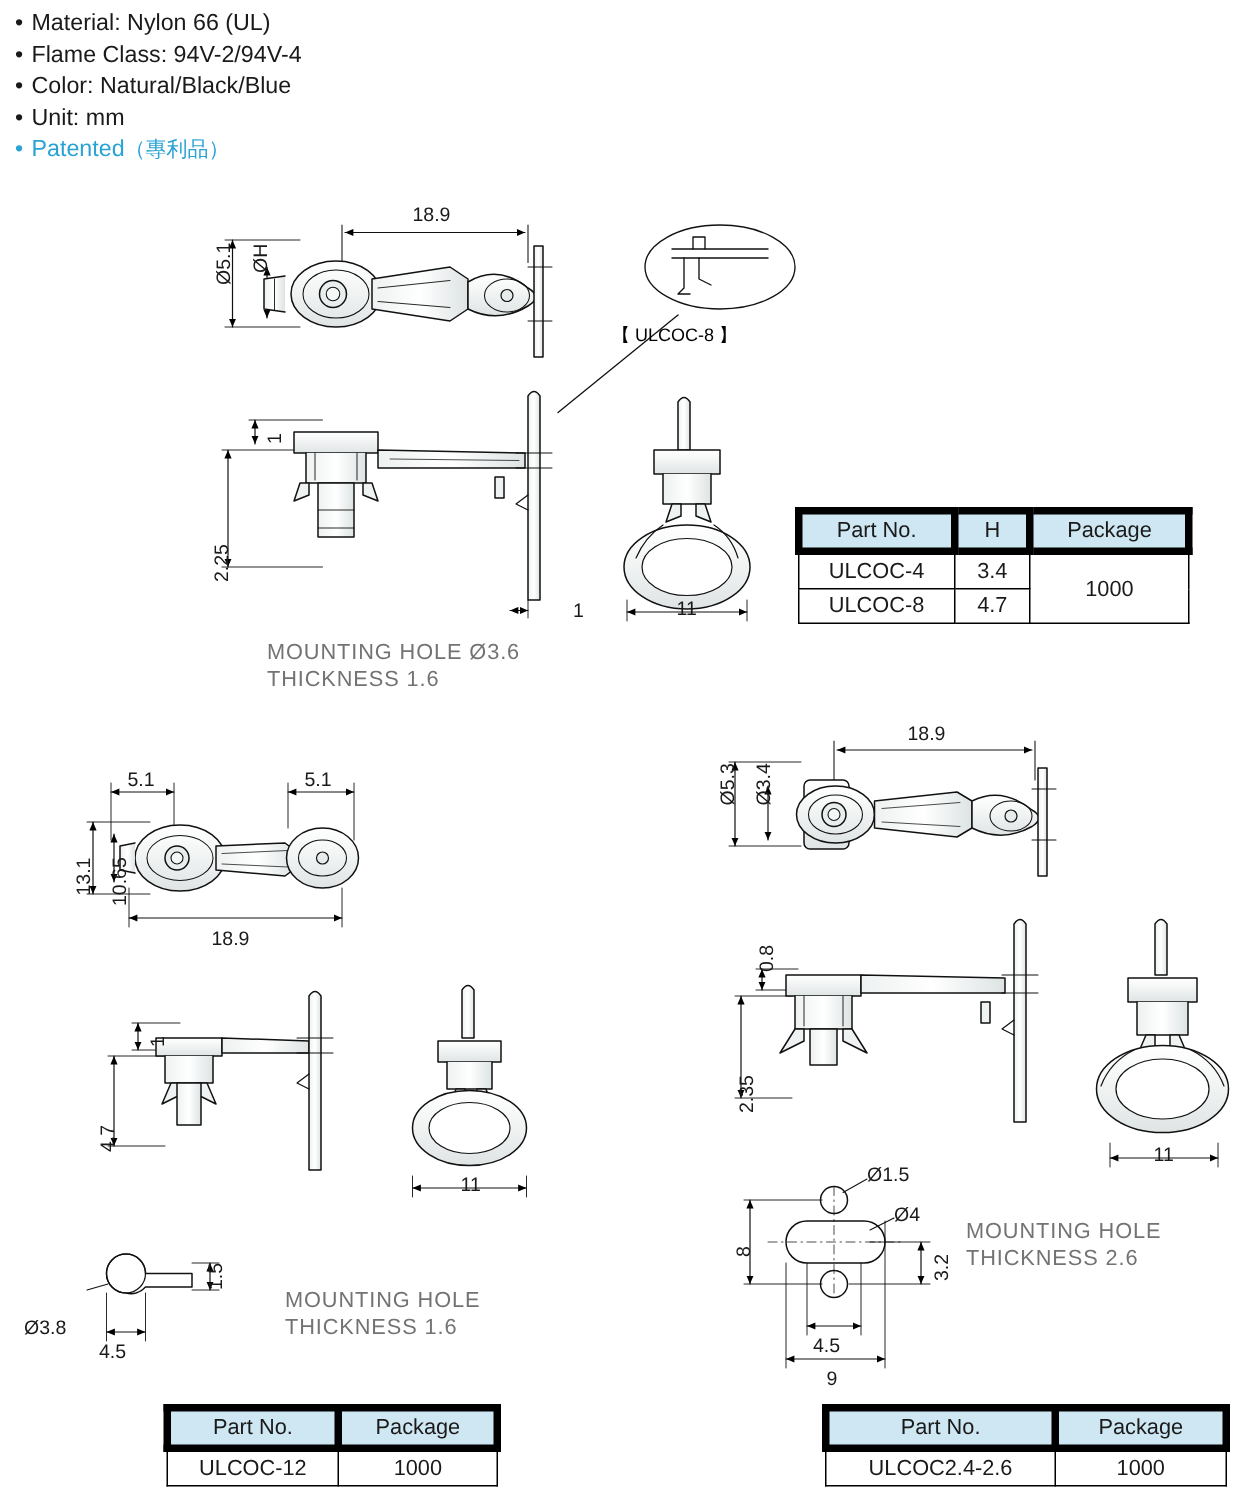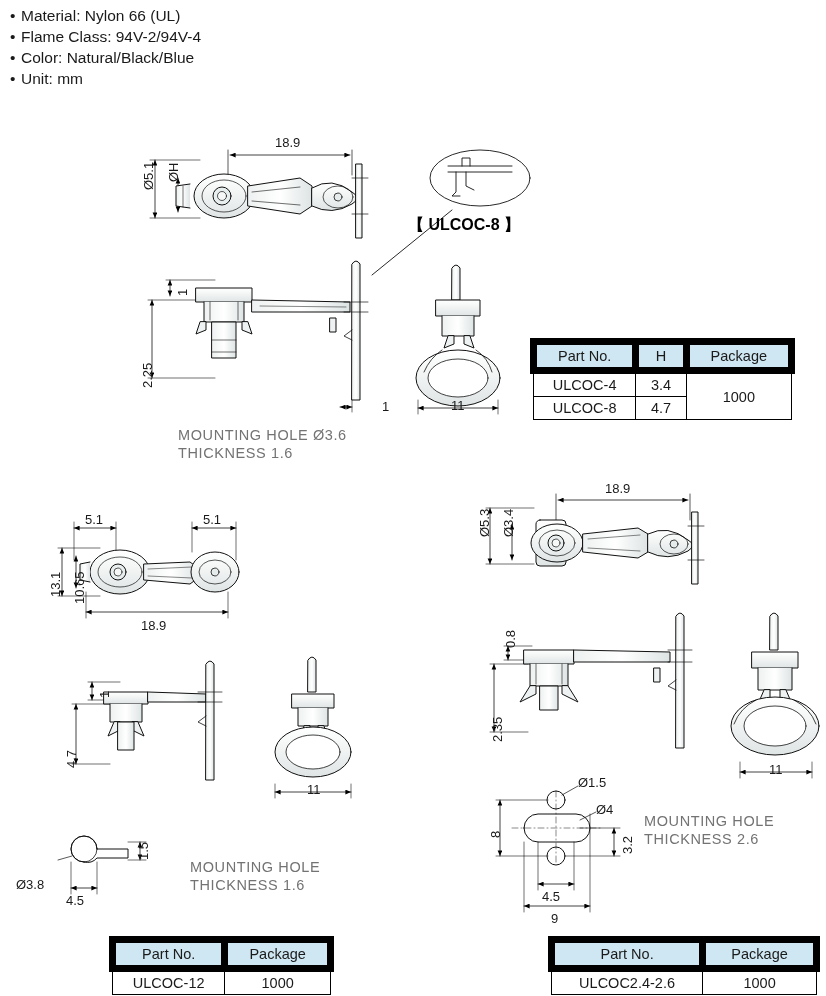--- a/index.html
+++ b/index.html
@@ -74,36 +74,36 @@
   .note {
     position: absolute;
     font-size: 14.5px;
     letter-spacing: 0.6px;
     color: #737373;
     line-height: 18px;
     white-space: nowrap;
   }
   .callout-label {
     position: absolute;
-    font-size: 16px;
-    font-weight: bold;
+    font-size: 12px;
+    font-weight: normal;
     color: #000;
     white-space: nowrap;
   }
 
   
   table.part-table {
     position: absolute;
     border-collapse: collapse;
     background: #ffffff;
     font-size: 14.5px;
   }
   table.part-table th {
     background: #cfe7f2;
-    border: 7px solid #000000;
+    border: 5px solid #000000;
     font-weight: normal;
     padding: 3px 6px;
     text-align: center;
     color: #1a1a1a;
     margin-top: 18px;
   }
   table.part-table td {
     border: 1px solid #000;
     padding: 3px 6px;
     text-align: center;
@@ -121,20 +121,23 @@
       <span class="bullet">•</span><span>Material: Nylon 66 (UL)</span>
     </div>
     <div class="spec-item">
       <span class="bullet">•</span><span>Flame Class: 94V-2/94V-4</span>
     </div>
     <div class="spec-item">
       <span class="bullet">•</span><span>Color: Natural/Black/Blue</span>
     </div>
     <div class="spec-item">
       <span class="bullet">•</span><span>Unit: mm</span>
+    </div>
+    <div class="spec-item patented">
+      <span class="bullet">•</span><span>Patented</span><span class="cjk">（專利品）</span>
     </div>
   </div>
 
   <svg class="draw-layer" width="826" height="996" viewBox="0 0 826 996">
     <defs>
       <marker id="ar" markerWidth="8" markerHeight="8" refX="7" refY="3" orient="auto">
         <path d="M0,0 L7,3 L0,6 z" fill="#000"></path>
       </marker>
       <marker id="arS" markerWidth="8" markerHeight="8" refX="0" refY="3" orient="auto">
         <path d="M7,0 L0,3 L7,6 z" fill="#000"></path>

